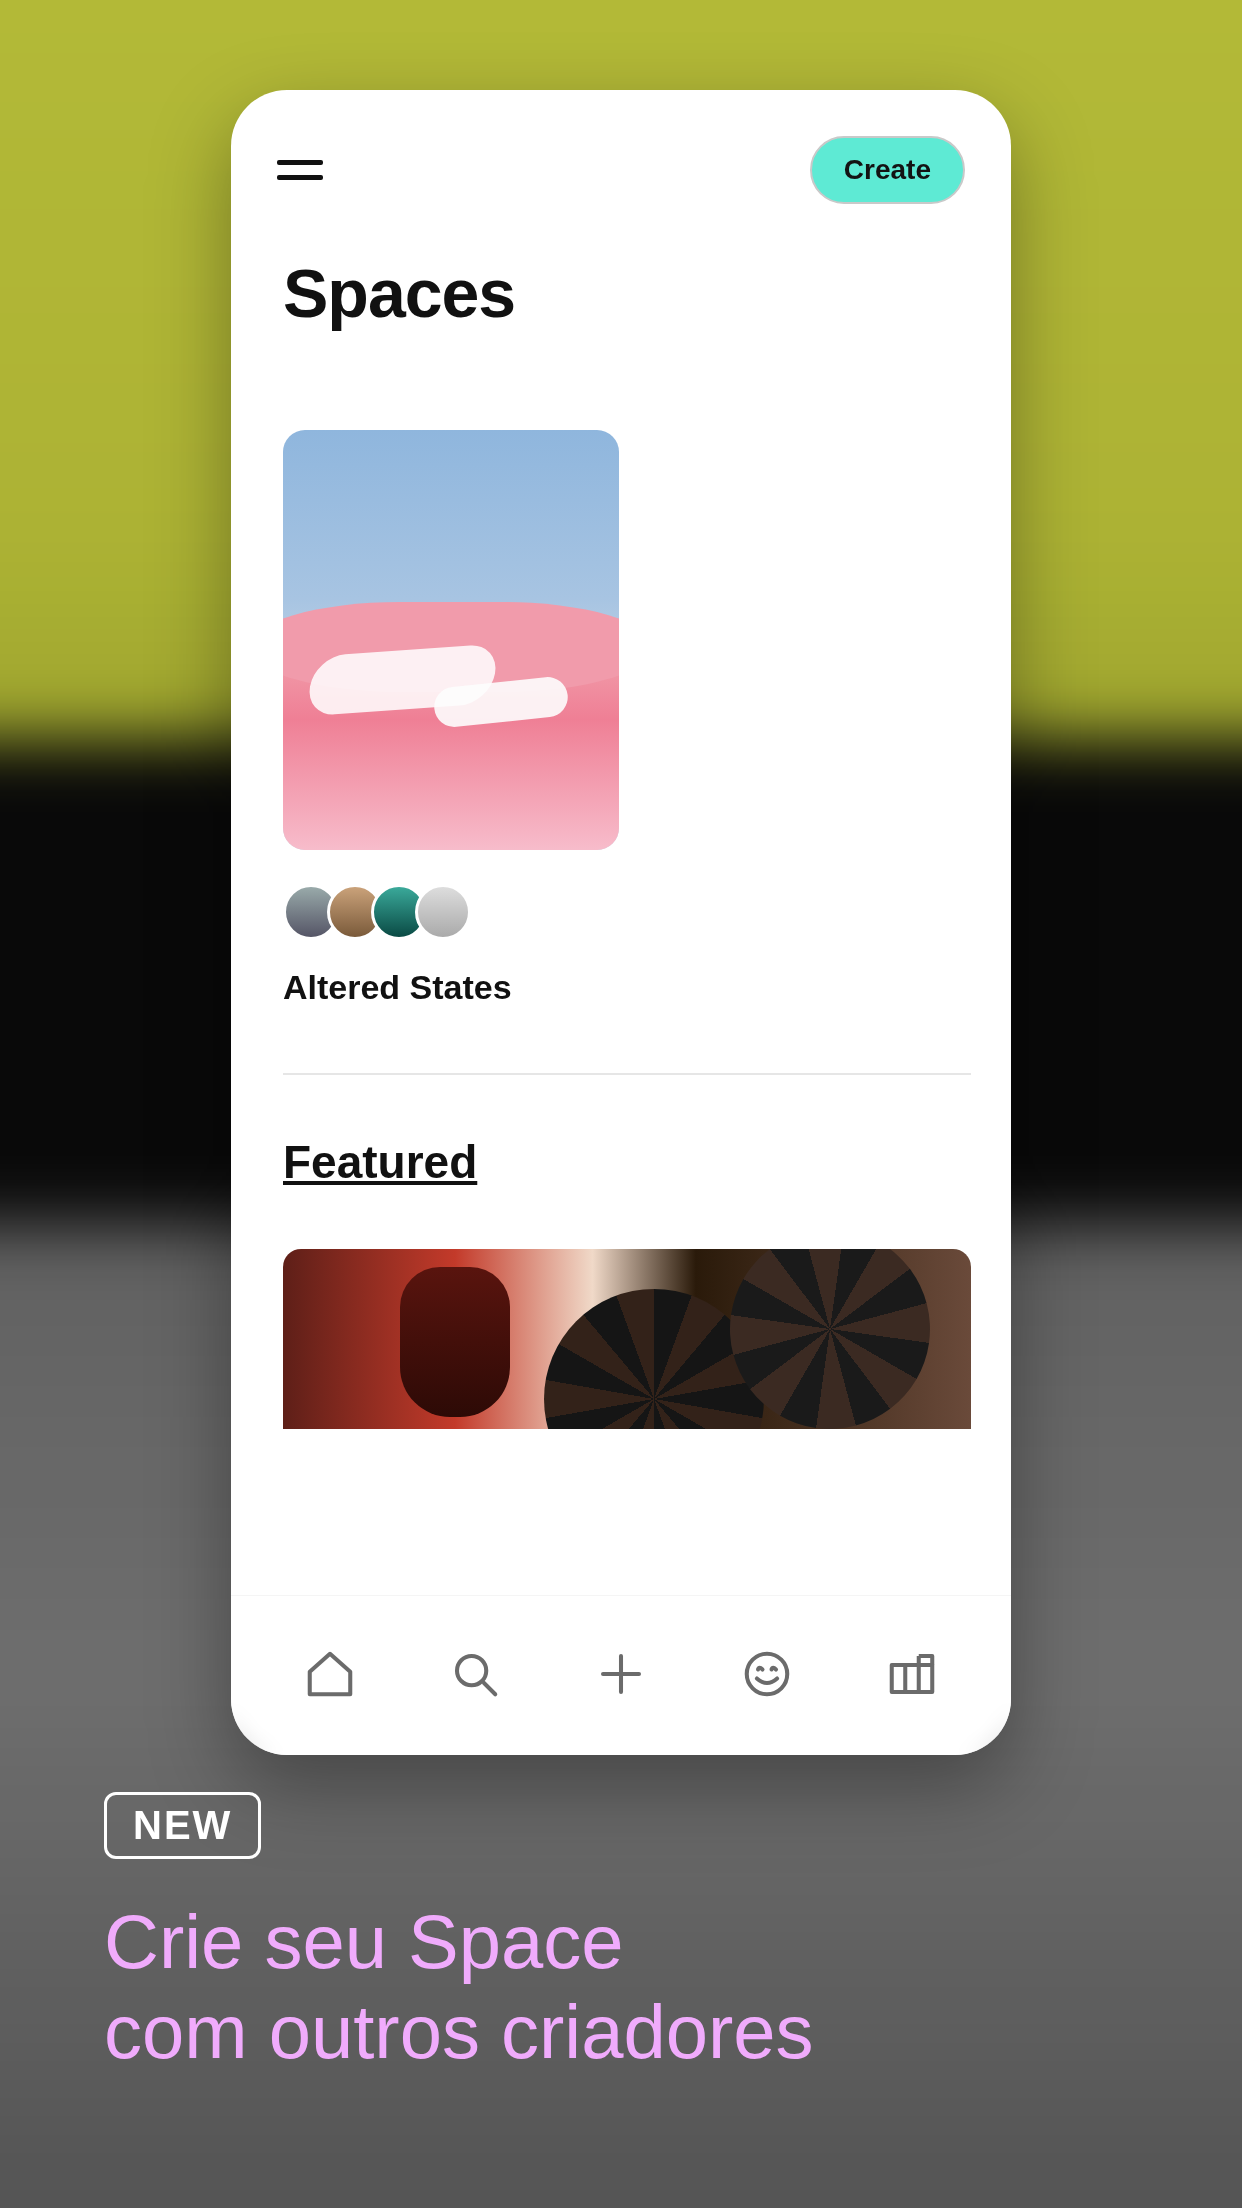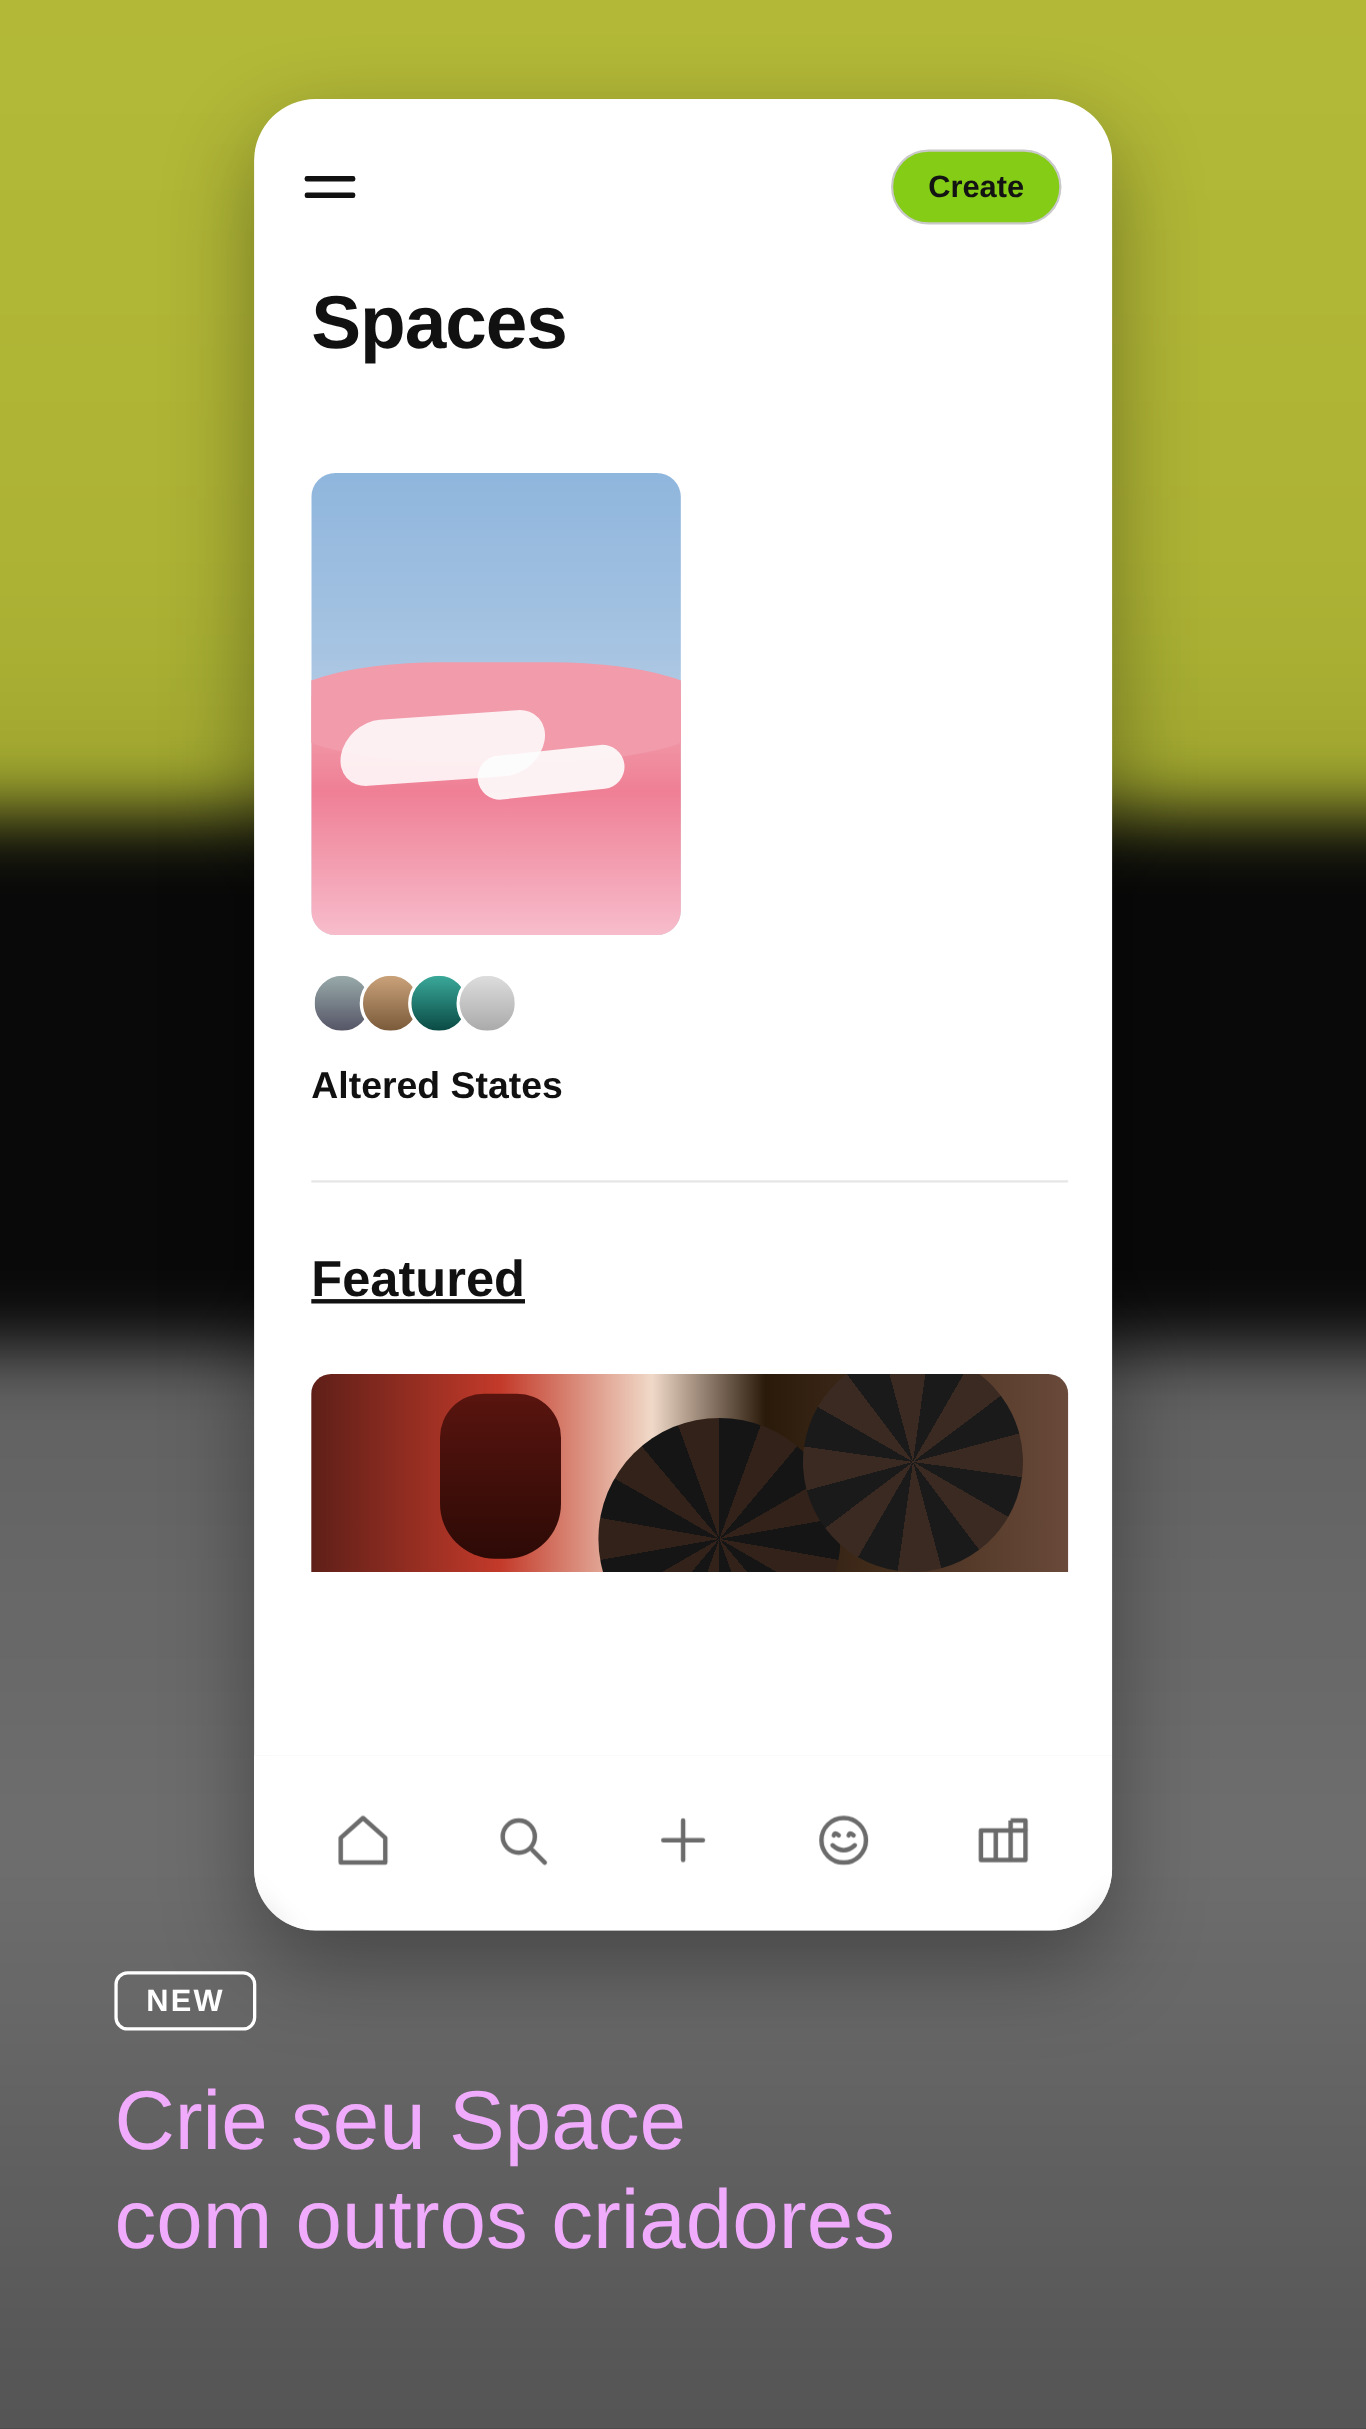--- a/index.html
+++ b/index.html
@@ -43,21 +43,21 @@
 .header {
   display: flex;
   align-items: center;
   justify-content: space-between;
   padding: 46px 46px 20px 46px;
 }
 .menu-icon { width: 46px; height: 30px; display: flex; flex-direction: column; justify-content: space-around; cursor: pointer; }
 .menu-icon span { display: block; height: 5px; background: #111; border-radius: 2px; }
 .create-btn {
   border: 2.5px solid #c9c9c9;
-  background: #84cc16;
+  background: #5eead4;
   border-radius: 40px;
   padding: 16px 32px;
   font-size: 28px;
   font-weight: 600;
   color: #131313;
   cursor: pointer;
   text-align: center;
 }
 
 
@@ -148,21 +148,21 @@
   position: absolute;
   left: 104px;
   top: 1792px;
   right: 104px;
   color: #fff;
 }
 .badge-new {
   display: inline-block;
   border: 3px solid #fff;
   padding: 8px 26px;
-  font-size: 28px;
+  font-size: 40px;
   font-weight: 700;
   letter-spacing: 2px;
   border-radius: 12px;
   margin-bottom: 38px;
 }
 .promo-title {
   font-size: 76px;
   font-weight: 400;
   line-height: 1.18;
   color: #f0abfc;

